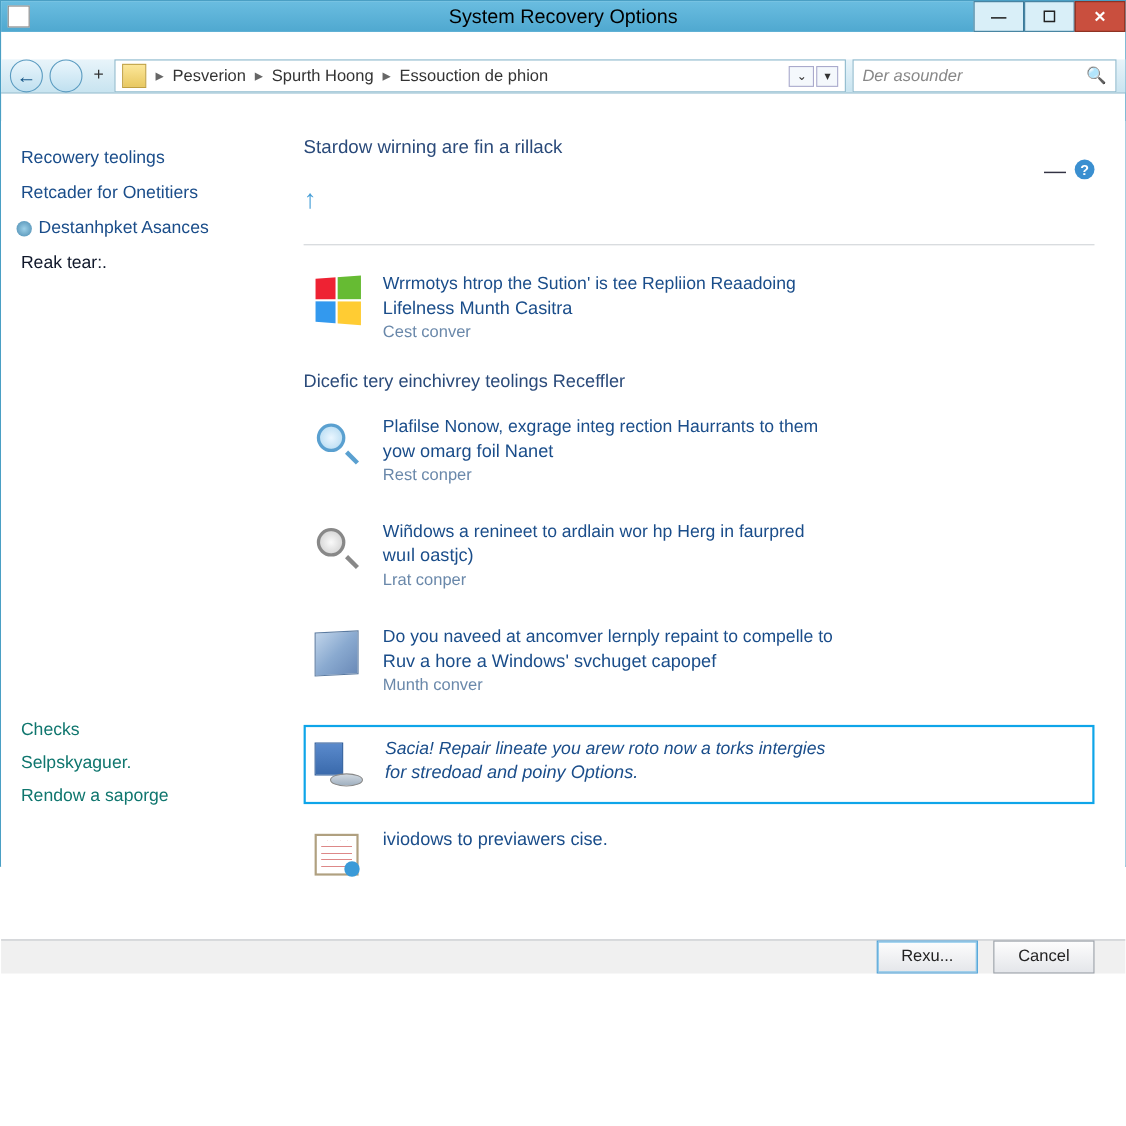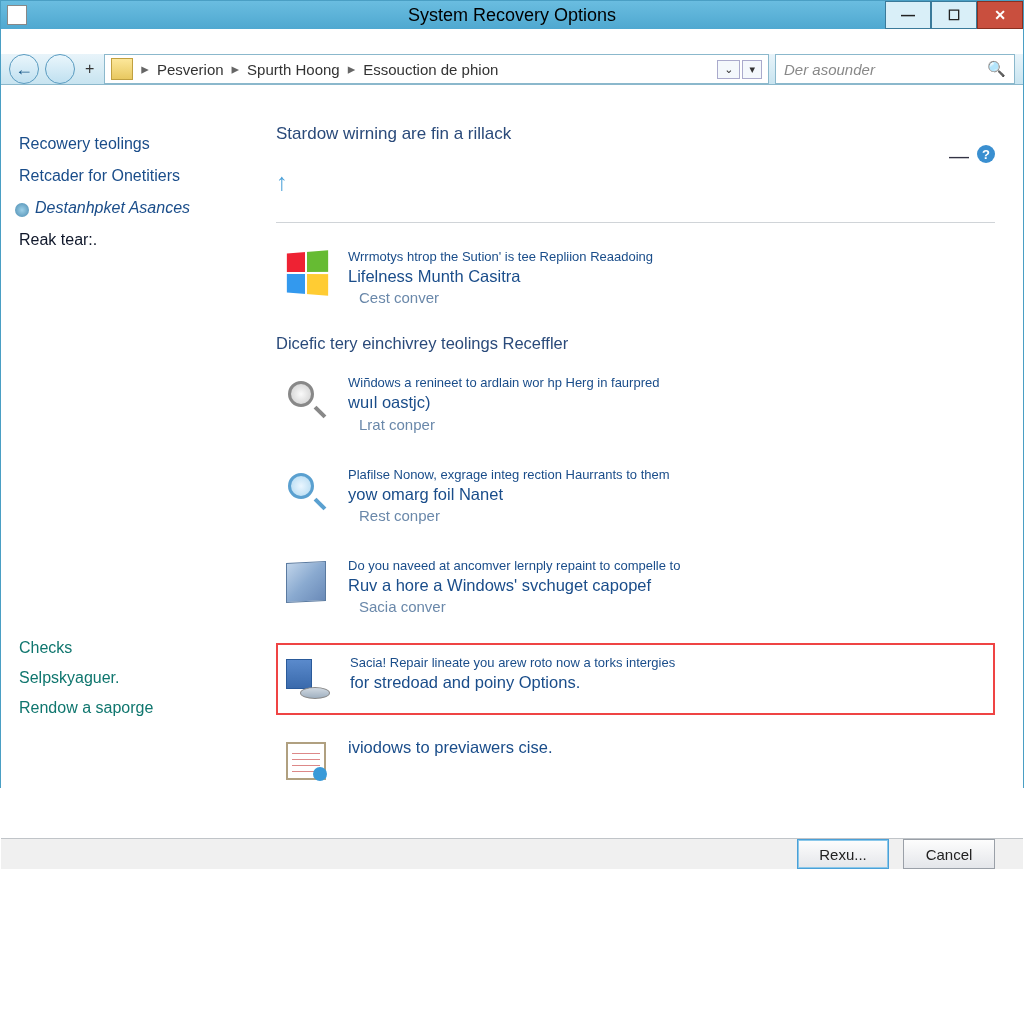--- a/index.html
+++ b/index.html
@@ -24,41 +24,41 @@
 .crumbs .sep { color: #666; padding: 0 8px; }
 .crumbs .dd { margin-left: auto; display: flex; gap: 2px; }
 .crumbs .dd span { border: 1px solid #aac; padding: 2px 6px; font-size: 11px; background: #f4f8fc; }
 .searchbox { width: 240px; height: 30px; background: #fff; border: 1px solid #8bb8cc; display: flex; align-items: center; padding: 0 8px; font-size: 15px; color: #888; font-style: italic; }
 .searchbox .mag { margin-left: auto; color: #666; font-style: normal; }
 
 
 .content { flex: 1; display: flex; background: #fff; position: relative; }
 .sidebar { width: 265px; padding: 18px 14px; font-size: 16px; }
 .sidebar .link { color: #1a4d8a; padding: 7px 4px; cursor: pointer; }
-.sidebar .link.icon { padding-left: 0; display: flex; align-items: flex-end; gap: 6px; font-style: italic; }
+.sidebar .link.icon { padding-left: 0; display: flex; align-items: center; gap: 6px; }
 .sidebar .link .bullet { width: 14px; height: 14px; border-radius: 50%; background: radial-gradient(#9dd0e8, #4a8ab0); display: inline-block; }
 .sidebar .bottom { position: absolute; bottom: 90px; left: 14px; }
 .sidebar .bottom div { color: #0f766e; font-size: 16px; padding: 6px 4px; }
 
 .main { flex: 1; padding: 14px 28px 0 10px; }
 .main-top { display: flex; justify-content: space-between; align-items: flex-end; }
 .main-heading { font-size: 17px; color: #2a4a7a; margin-bottom: 24px; }
 .mini-ctrls { font-size: 20px; color: #334; display: flex; gap: 8px; }
 .help-bubble { width: 18px; height: 18px; border-radius: 50%; background: #3a8fd0; color: #fff; font-size: 13px; font-weight: bold; display: flex; align-items: center; justify-content: center; }
 
 .startup { display: flex; align-items: center; gap: 14px; font-size: 17px; color: #1a4d8a; margin-bottom: 26px; }
 .up-arrow { color: #4aa0d8; font-size: 24px; }
 .divider { height: 1px; background: #d0d4d8; margin-bottom: 20px; }
 
 .option { display: flex; gap: 18px; margin-bottom: 22px; padding: 6px; }
-.option.highlight { border: 2px solid #ef4444; padding: 10px 6px; margin-bottom: 16px; }
+.option.highlight { border: 2px solid #0ea5e9; padding: 10px 6px; margin-bottom: 16px; font-style: italic; }
 .opt-icon { width: 48px; height: 48px; flex-shrink: 0; display: flex; align-items: center; justify-content: center; }
-.opt-body .t1 { font-size: 13px; color: #1a4d8a; line-height: 1.3; }
+.opt-body .t1 { font-size: 16px; color: #1a4d8a; line-height: 1.3; }
 .opt-body .t2 { font-size: 16.5px; color: #1a4d8a; line-height: 1.3; }
-.opt-body .t3 { font-size: 15px; color: #6a88aa; margin-top: 2px; margin-left: 11px; }
+.opt-body .t3 { font-size: 15px; color: #6a88aa; margin-top: 2px; }
 
 .section-sub { font-size: 16.5px; color: #2a4a7a; margin: 4px 0 16px 0; }
 
 
 .ic-win { width: 42px; height: 42px; display: grid; grid-template-columns: 1fr 1fr; grid-template-rows: 1fr 1fr; gap: 2px; transform: perspective(60px) rotateY(-12deg); }
 .ic-win span:nth-child(1){background:#e23;} .ic-win span:nth-child(2){background:#6b3;}
 .ic-win span:nth-child(3){background:#39e;} .ic-win span:nth-child(4){background:#fc3;}
 .ic-mag { width: 36px; height: 36px; position: relative; }
 .ic-mag .lens { width: 26px; height: 26px; border: 3px solid #5aa0d0; border-radius: 50%; background: radial-gradient(#eaf6ff,#b0d8f0); }
 .ic-mag .handle { position: absolute; width: 4px; height: 14px; background: #5aa0d0; bottom: -2px; right: 2px; transform: rotate(-45deg); }
@@ -159,54 +159,54 @@
           <div class="t1">Wrrmotys htrop the Sution' is tee Repliion Reaadoing</div>
           <div class="t2">Lifelness Munth Casitra</div>
           <div class="t3">Cest conver</div>
         </div>
       </div>
 
       <div class="section-sub">Dicefic tery einchivrey teolings Receffler</div>
 
       <div class="option">
         <div class="opt-icon">
+            <div class="ic-mag">
+              <div class="lens"></div>
+              <div class="handle"></div>
+            </div>
+          </div>
+        <div class="opt-body">
+          <div class="t1">Plafilse Nonow, exgrage integ rection Haurrants to them</div>
+          <div class="t2">yow omarg foil Nanet</div>
+          <div class="t3">Rest conper</div>
+        </div>
+      </div>
+
+      <div class="option">
+        <div class="opt-icon">
             <div class="ic-mag ic-mag2">
               <div class="lens"></div>
               <div class="handle"></div>
             </div>
           </div>
         <div class="opt-body">
           <div class="t1">Wiñdows a renineet to ardlain wor hp Herg in faurpred</div>
           <div class="t2">wuıl oastjc)</div>
           <div class="t3">Lrat conper</div>
         </div>
       </div>
 
       <div class="option">
         <div class="opt-icon">
-            <div class="ic-mag">
-              <div class="lens"></div>
-              <div class="handle"></div>
-            </div>
-          </div>
-        <div class="opt-body">
-          <div class="t1">Plafilse Nonow, exgrage integ rection Haurrants to them</div>
-          <div class="t2">yow omarg foil Nanet</div>
-          <div class="t3">Rest conper</div>
-        </div>
-      </div>
-
-      <div class="option">
-        <div class="opt-icon">
             <div class="ic-cube"></div>
           </div>
         <div class="opt-body">
           <div class="t1">Do you naveed at ancomver lernply repaint to compelle to</div>
           <div class="t2">Ruv a hore a Windows' svchuget capopef</div>
-          <div class="t3">Sacia conver</div>
+          <div class="t3">Munth conver</div>
         </div>
       </div>
 
       <div class="option highlight">
         <div class="opt-icon">
             <div class="ic-srv">
               <div class="box"></div>
               <div class="disc"></div>
             </div>
           </div>

